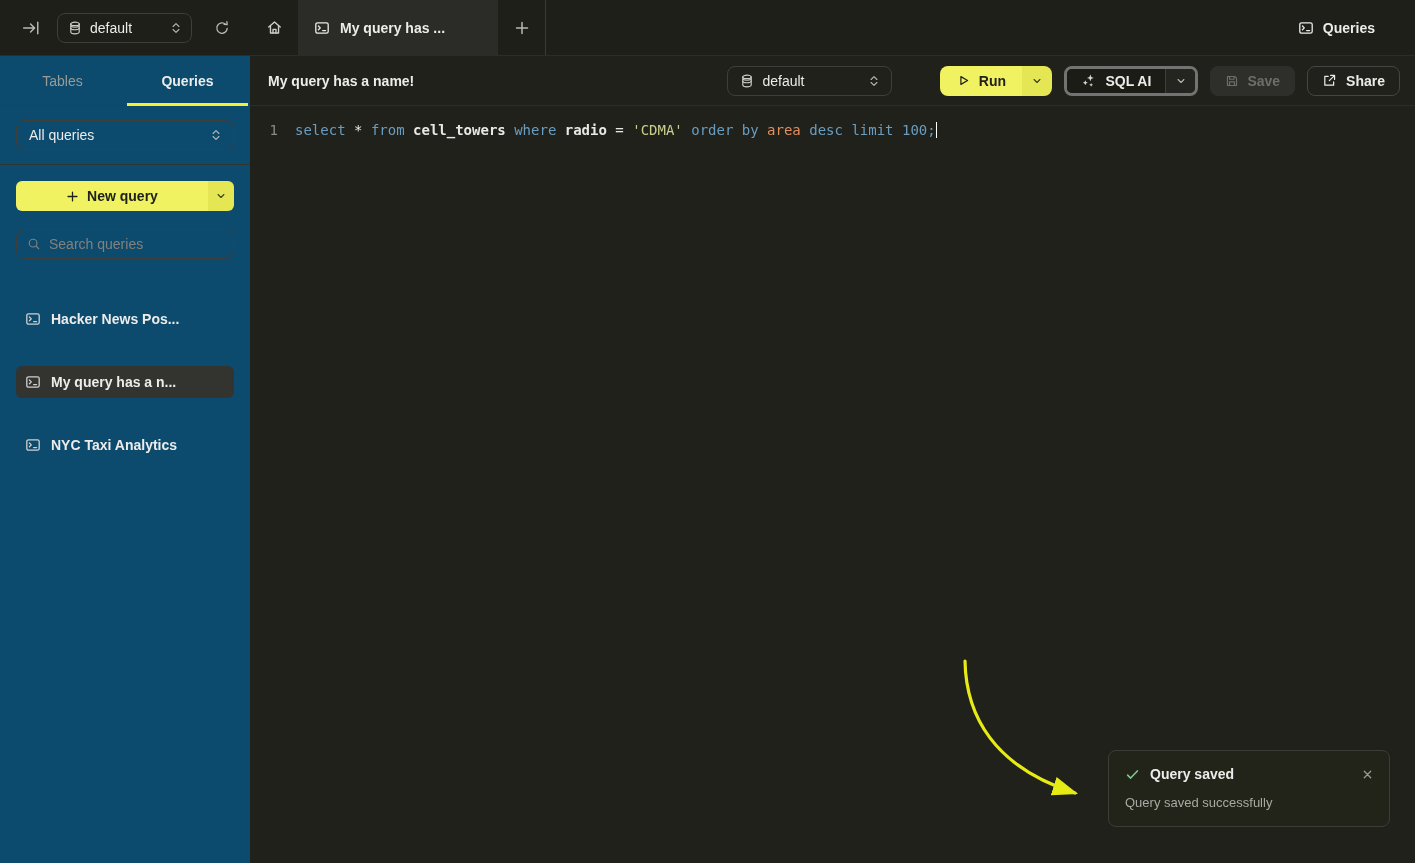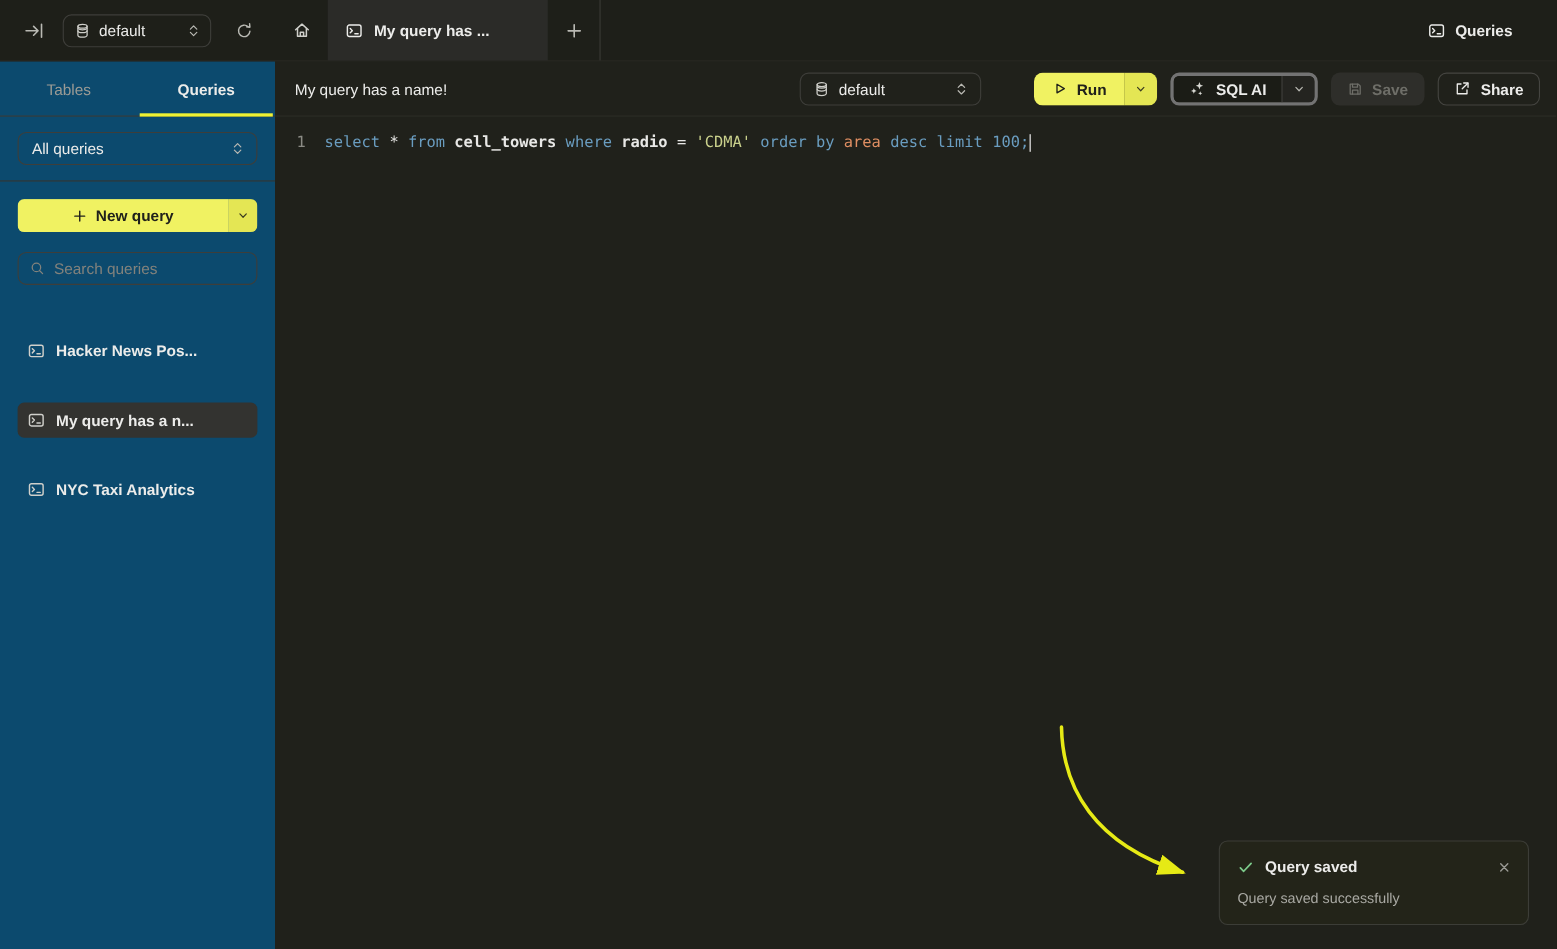--- a/index.html
+++ b/index.html
@@ -55,21 +55,21 @@
   .search-box input { background: transparent; border: none; outline: none; color: #ececea; font: inherit; width: 100%; }
   .search-box input::placeholder { color: #82827c; }
   .query-list { display: flex; flex-direction: column; }
   .query-item { height: 32px; display: flex; align-items: center; gap: 10px; padding: 0 9px; border-radius: 6px; font-weight: 700; color: #ececea; cursor: pointer; margin-top: 31px; }
   .query-item .q-ic { color: #d0d0cb; display: flex; }
   .query-item.selected { background: #333330; }
 
   
   .main { flex: 1; background: #20211b; display: flex; flex-direction: column; position: relative; }
   .main-header { height: 50px; display: flex; align-items: center; padding: 0 15px 0 18px; border-bottom: 1px solid #2c2d27; }
-  .page-title { font-weight: 400; }
+  .page-title { font-weight: 700; }
   .toolbar { margin-left: auto; display: flex; align-items: center; gap: 12px; }
   .toolbar-db { width: 165px; padding: 0 12px; }
   .run-btn { width: 112px; border-radius: 8px; margin-left: 36px; }
   .run-btn .btn-main { gap: 9px; }
   .run-btn .btn-caret { width: 30px; }
   .sqlai-btn { height: 30px; display: flex; border: 3px solid #737373; border-radius: 8px; overflow: hidden; cursor: pointer; }
   .sqlai-main { display: flex; align-items: center; gap: 9px; padding: 0 14px; background: #1b1c16; color: #ececea; font-weight: 600; }
   .sqlai-caret { width: 30px; display: flex; align-items: center; justify-content: center; background: #242420; border-left: 1px solid #3e3e3a; color: #b9b9b3; }
   .save-btn { height: 30px; border-radius: 8px; background: #2e2e2a; color: #6e6e68; border: none; display: flex; align-items: center; gap: 8px; padding: 0 15px; font: inherit; font-weight: 600; cursor: default; }
   .share-btn { height: 30px; border-radius: 8px; background: transparent; color: #ececea; border: 1px solid #454541; display: flex; align-items: center; gap: 9px; padding: 0 14px; font: inherit; font-weight: 600; cursor: pointer; }
@@ -80,21 +80,21 @@
   .code-line { margin-left: 17px; white-space: pre; }
   .tok-keyword { color: #6a9dc0; }
   .tok-plain { color: #e8e8e6; }
   .tok-identifier { color: #e8e8e6; font-weight: 700; }
   .tok-string { color: #c9d08c; }
   .tok-field { color: #e08f63; }
   .tok-number { color: #6a9dc0; }
   .cursor { display: inline-block; width: 1.5px; height: 16px; background: #ffffff; vertical-align: text-bottom; }
 
   
-  .toast { position: absolute; right: 25px; bottom: 22px; width: 282px; background: #232419; border: 1px solid #3c3d37; border-radius: 8px; padding: 15px 16px 16px; z-index: 20; }
+  .toast { position: absolute; right: 25px; bottom: 36px; width: 282px; background: #232419; border: 1px solid #3c3d37; border-radius: 8px; padding: 15px 16px 16px; z-index: 20; }
   .toast-head { display: flex; align-items: center; gap: 10px; }
   .toast-check { color: #7cc98a; display: flex; }
   .toast-title { font-weight: 700; }
   .toast-close { margin-left: auto; color: #9a9a94; cursor: pointer; display: flex; }
   .toast-msg { margin-top: 13px; color: #a9a9a3; font-size: 13px; }
 
   
   .arrow-overlay { position: absolute; inset: 0; pointer-events: none; z-index: 30; }
 </style>
 </head>

